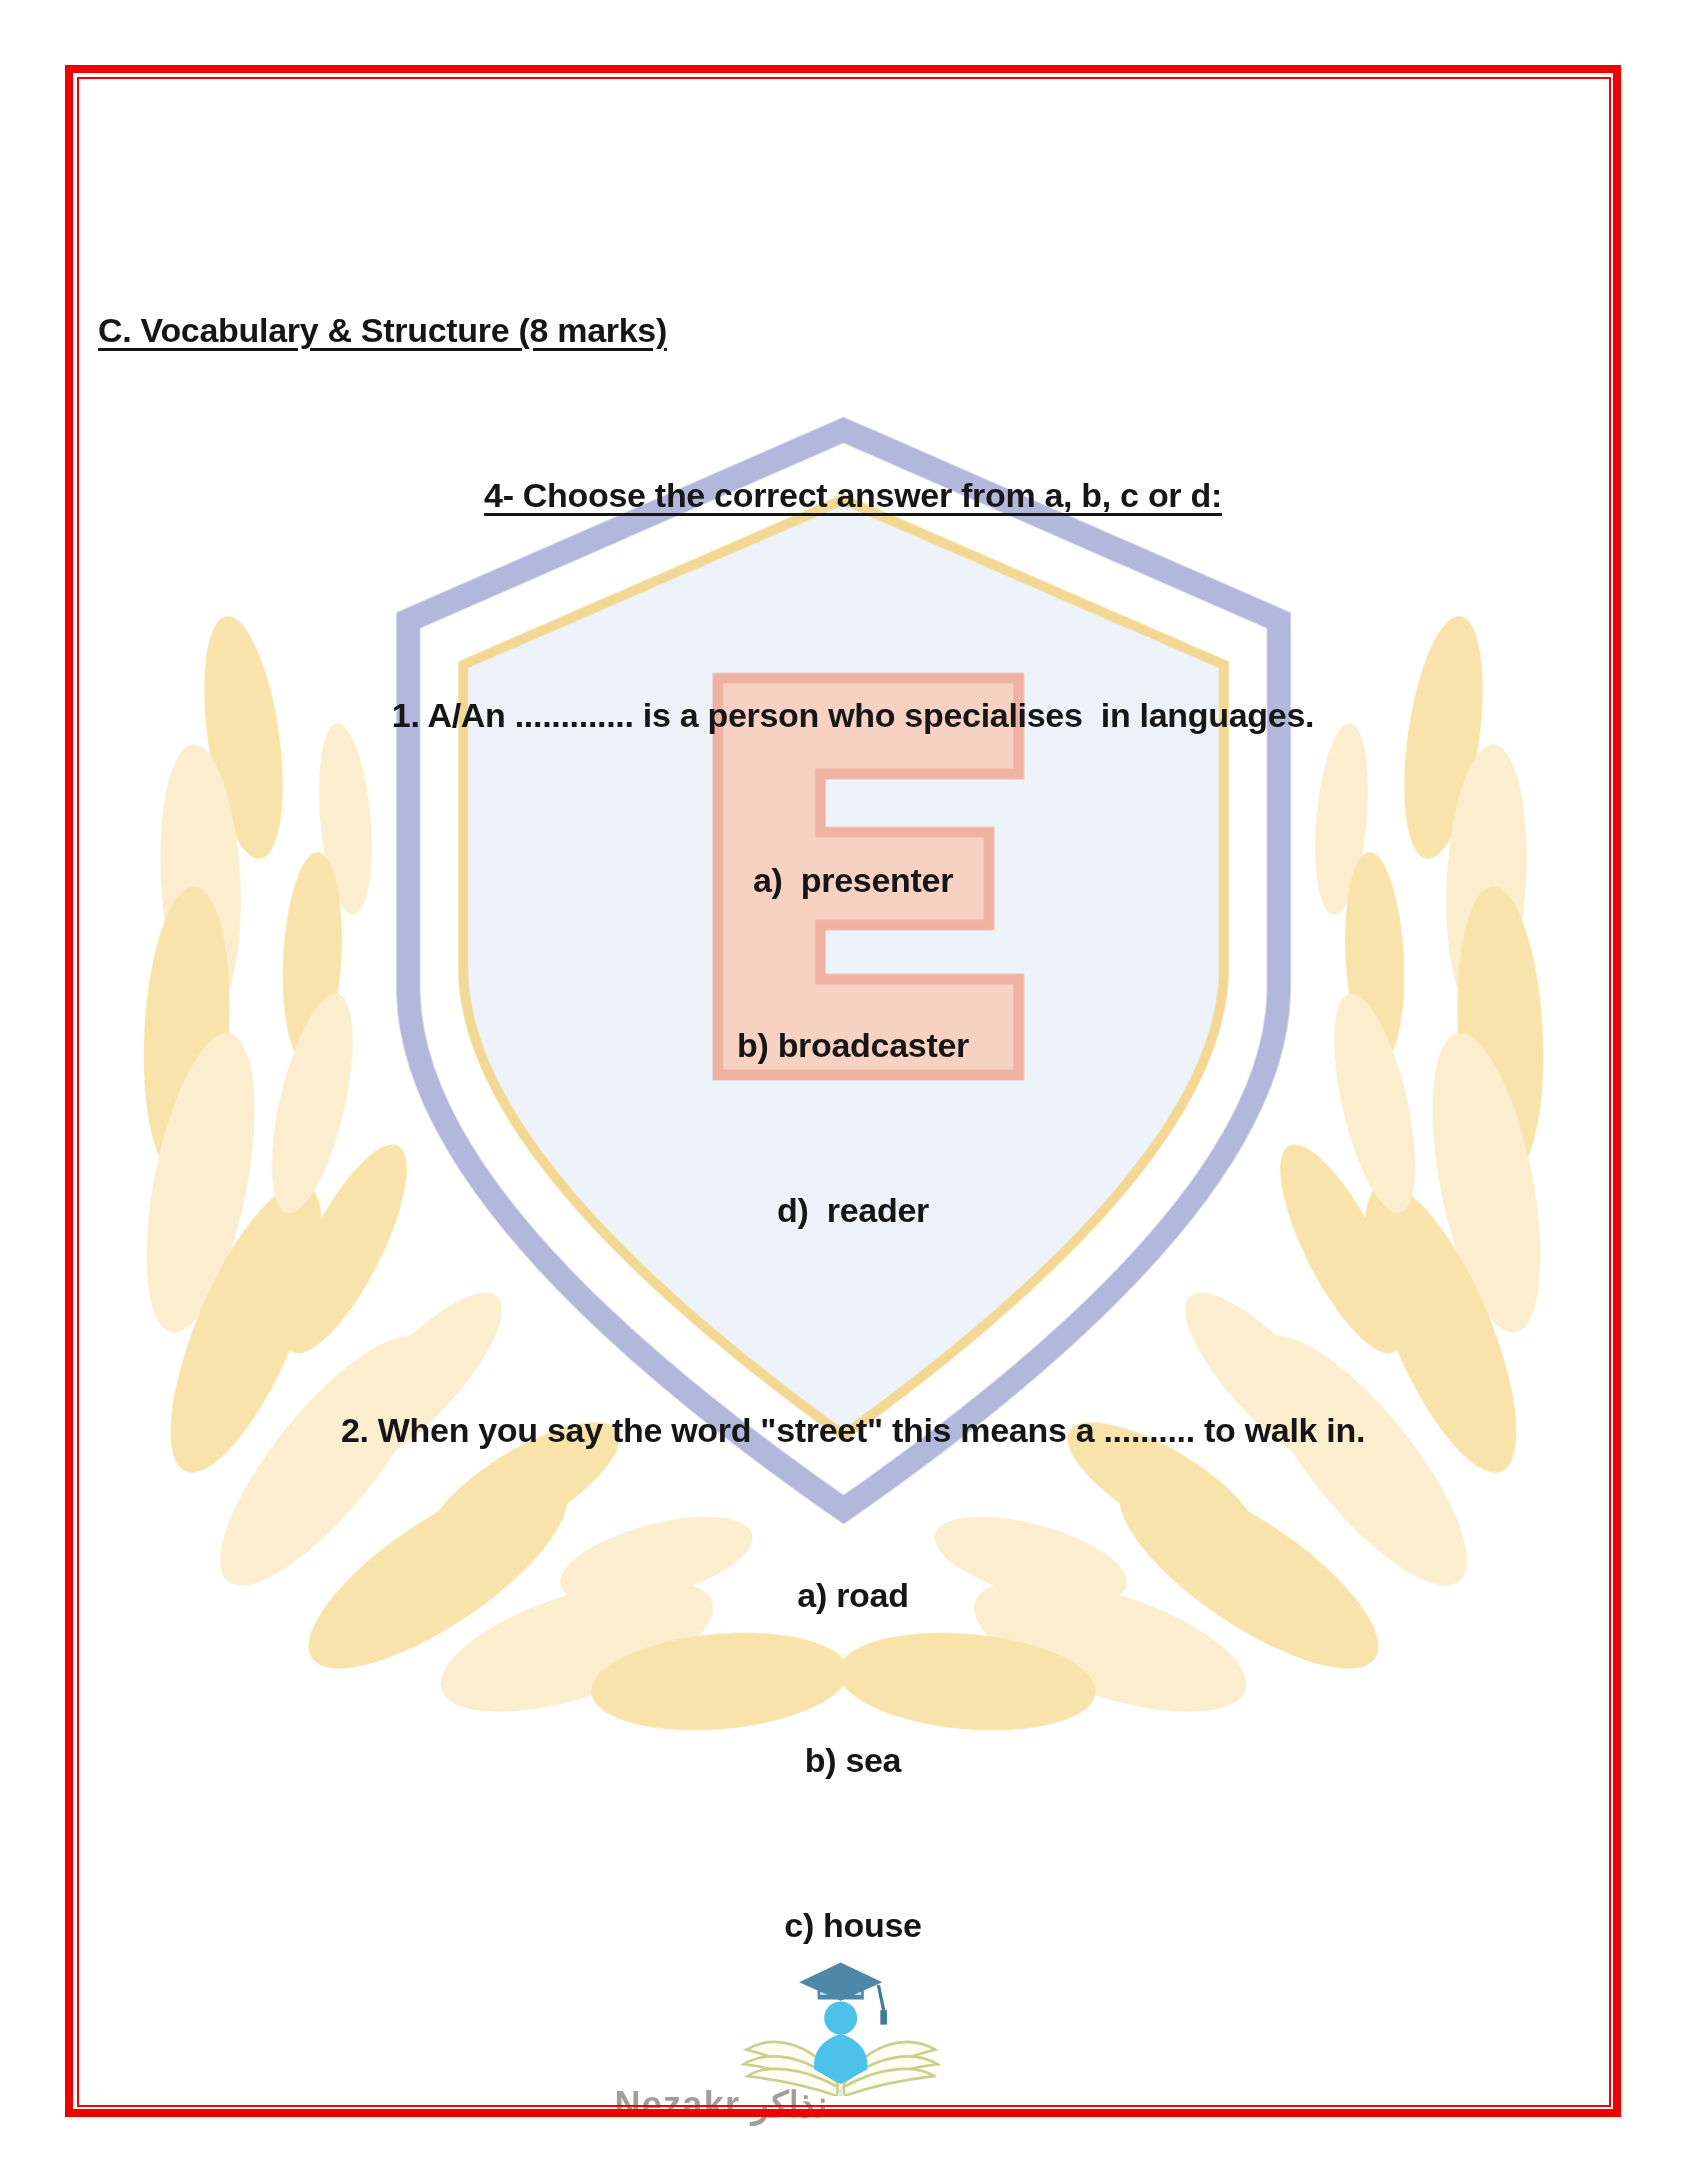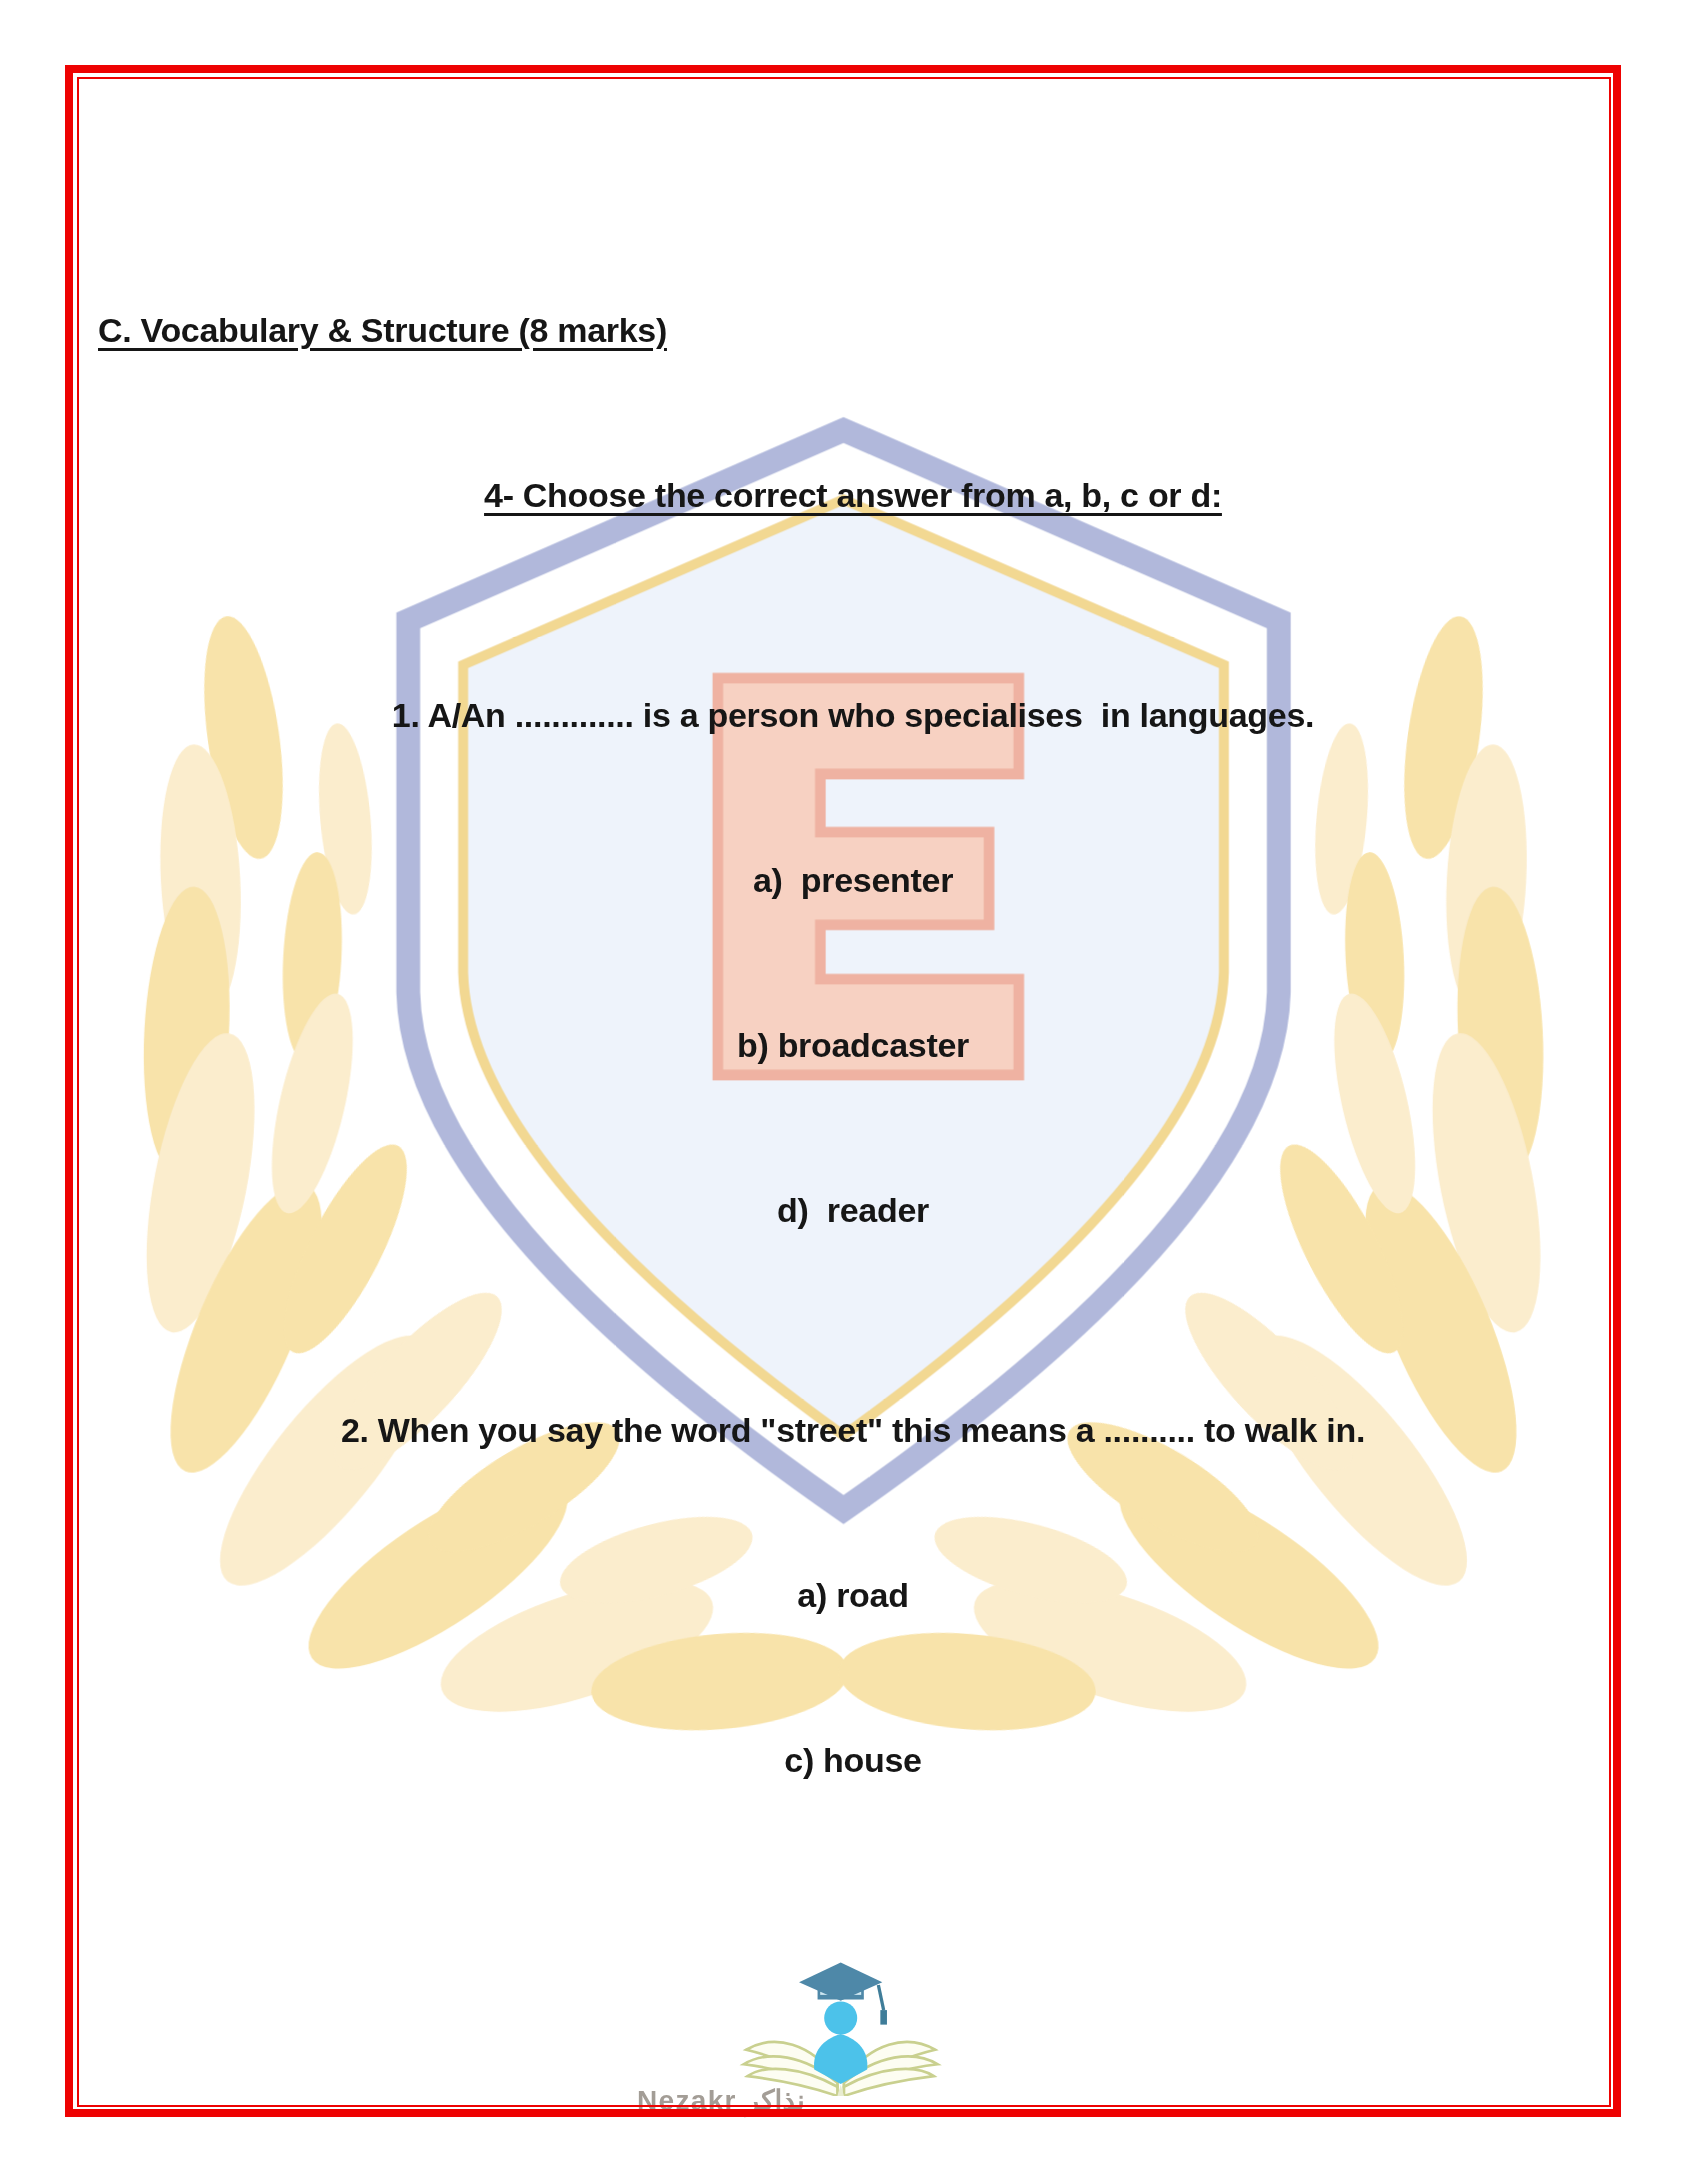--- a/index.html
+++ b/index.html
@@ -15,21 +15,21 @@
            font-size:34px;font-weight:700;color:#161616;line-height:55px;
            letter-spacing:-0.3px;white-space:pre-wrap;}
   .line{min-height:55px;text-align:center;}
   .title{text-align:left;}
   .u{text-decoration:underline;text-decoration-thickness:3.3px;text-underline-offset:6px;}
   
   .watermark{position:absolute;left:0;top:0;z-index:1;}
   
   .logo{position:absolute;left:738px;top:1944px;z-index:2;}
   .logo-text{position:absolute;left:0;top:2084px;width:1442px;text-align:center;z-index:3;
-             color:#a39d96;font-size:28px;font-weight:700;letter-spacing:1.3px;}
+             color:#a39d96;font-size:36px;font-weight:700;letter-spacing:1.3px;}
 </style>
 </head>
 <body>
 
 <div class="page">
 
   <svg class="watermark" width="1687" height="2183" viewBox="0 0 2550 3300" aria-hidden="true">
     <g opacity="0.95">
 
       <g fill="#f8e2a6">
@@ -106,20 +106,21 @@
     <div class="line title"><span class="u">C. Vocabulary &amp; Structure (8 marks)</span></div>
     <div class="line"><span class="u">4- Choose the correct answer from a, b, c or d:</span></div>
 
     <div class="line">1. A/An ............. is a person who specialises  in languages.</div>
     <div class="line">a)  presenter</div>
     <div class="line">b) broadcaster</div>
     <div class="line">d)  reader</div>
 
     <div class="line">2. When you say the word "street" this means a .......... to walk in.</div>
     <div class="line">a) road</div>
+    <div class="line">b) sea</div>
     <div class="line">c) house</div>
     
 
     
     
     
     
     
 
     

